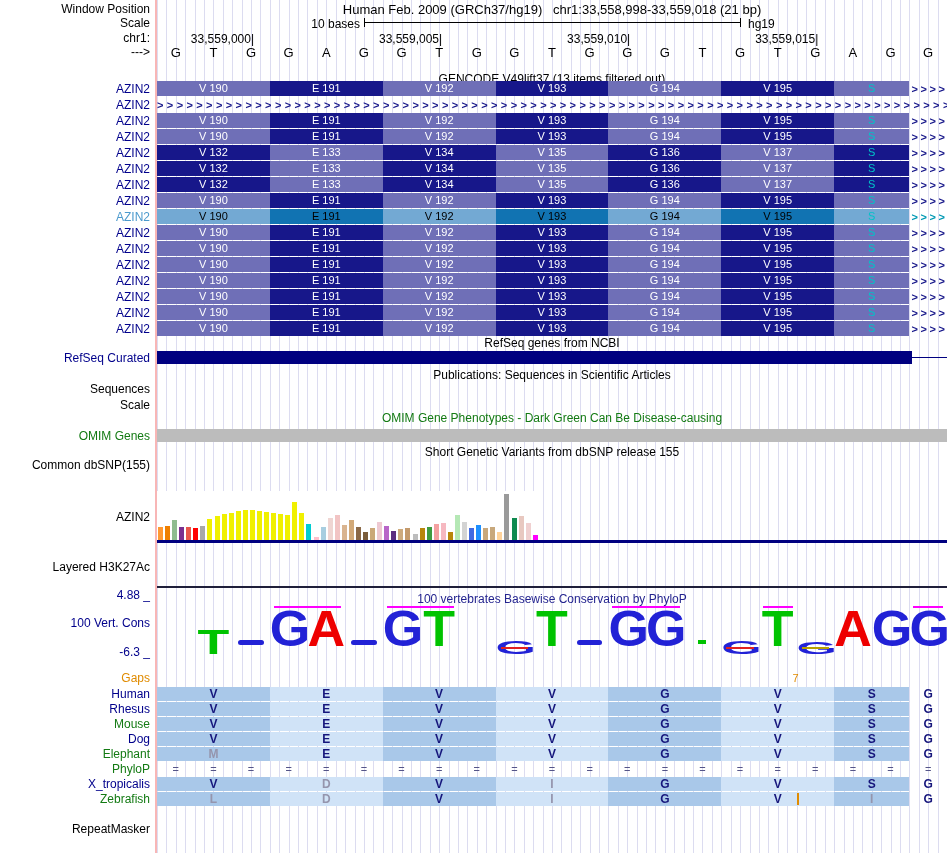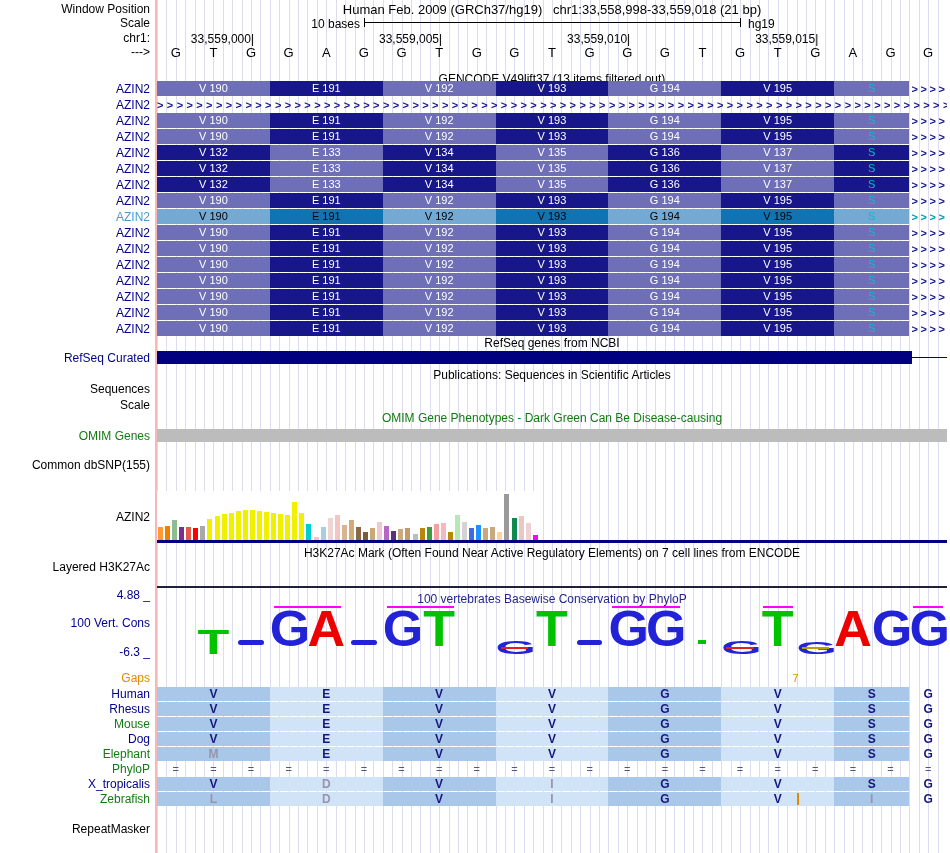--- a/index.html
+++ b/index.html
@@ -38,21 +38,21 @@
   <div class="abs" style="top:17px;left:157px;width:203px;text-align:right;font-size:12px">10 bases</div>
   <div class="abs" style="top:22px;left:364px;width:376px;height:1px;background:#000"></div>
   <div class="abs" style="top:18px;left:364px;width:1px;height:9px;background:#000"></div>
   <div class="abs" style="top:18px;left:740px;width:1px;height:9px;background:#000"></div>
   <div class="abs" style="top:17px;left:748px;font-size:12px">hg19</div>
 
   <div class="center-title" style="top:73px">GENCODE V49lift37 (13 items filtered out)</div>
   <div class="center-title" style="top:369px">Publications: Sequences in Scientific Articles</div>
   <div class="center-title" style="top:337px">RefSeq genes from NCBI</div>
   <div class="center-title green" style="top:412px">OMIM Gene Phenotypes - Dark Green Can Be Disease-causing</div>
-  <div class="center-title" style="top:547px">H3K27Ac Mark (Often Found Near Active Regulatory Elements) on 7 cell lines from ENCODE</div>
+  <div class="center-title" style="top:446px">Short Genetic Variants from dbSNP release 155</div>
   <div class="center-title titlecol" style="top:593px">100 vertebrates Basewise Conservation by PhyloP</div>
 
   <div class="gutter-label navy" style="top:352px">RefSeq Curated</div>
   <div class="gutter-label" style="top:383px">Sequences</div>
   <div class="gutter-label" style="top:399px">Scale</div>
   <div class="gutter-label green" style="top:430px">OMIM Genes</div>
   <div class="gutter-label" style="top:459px">Common dbSNP(155)</div>
   <div class="gutter-label" style="top:511px">AZIN2</div>
   <div class="gutter-label" style="top:561px">Layered H3K27Ac</div>
   <div class="gutter-label navy" style="top:589px">4.88 _</div>

